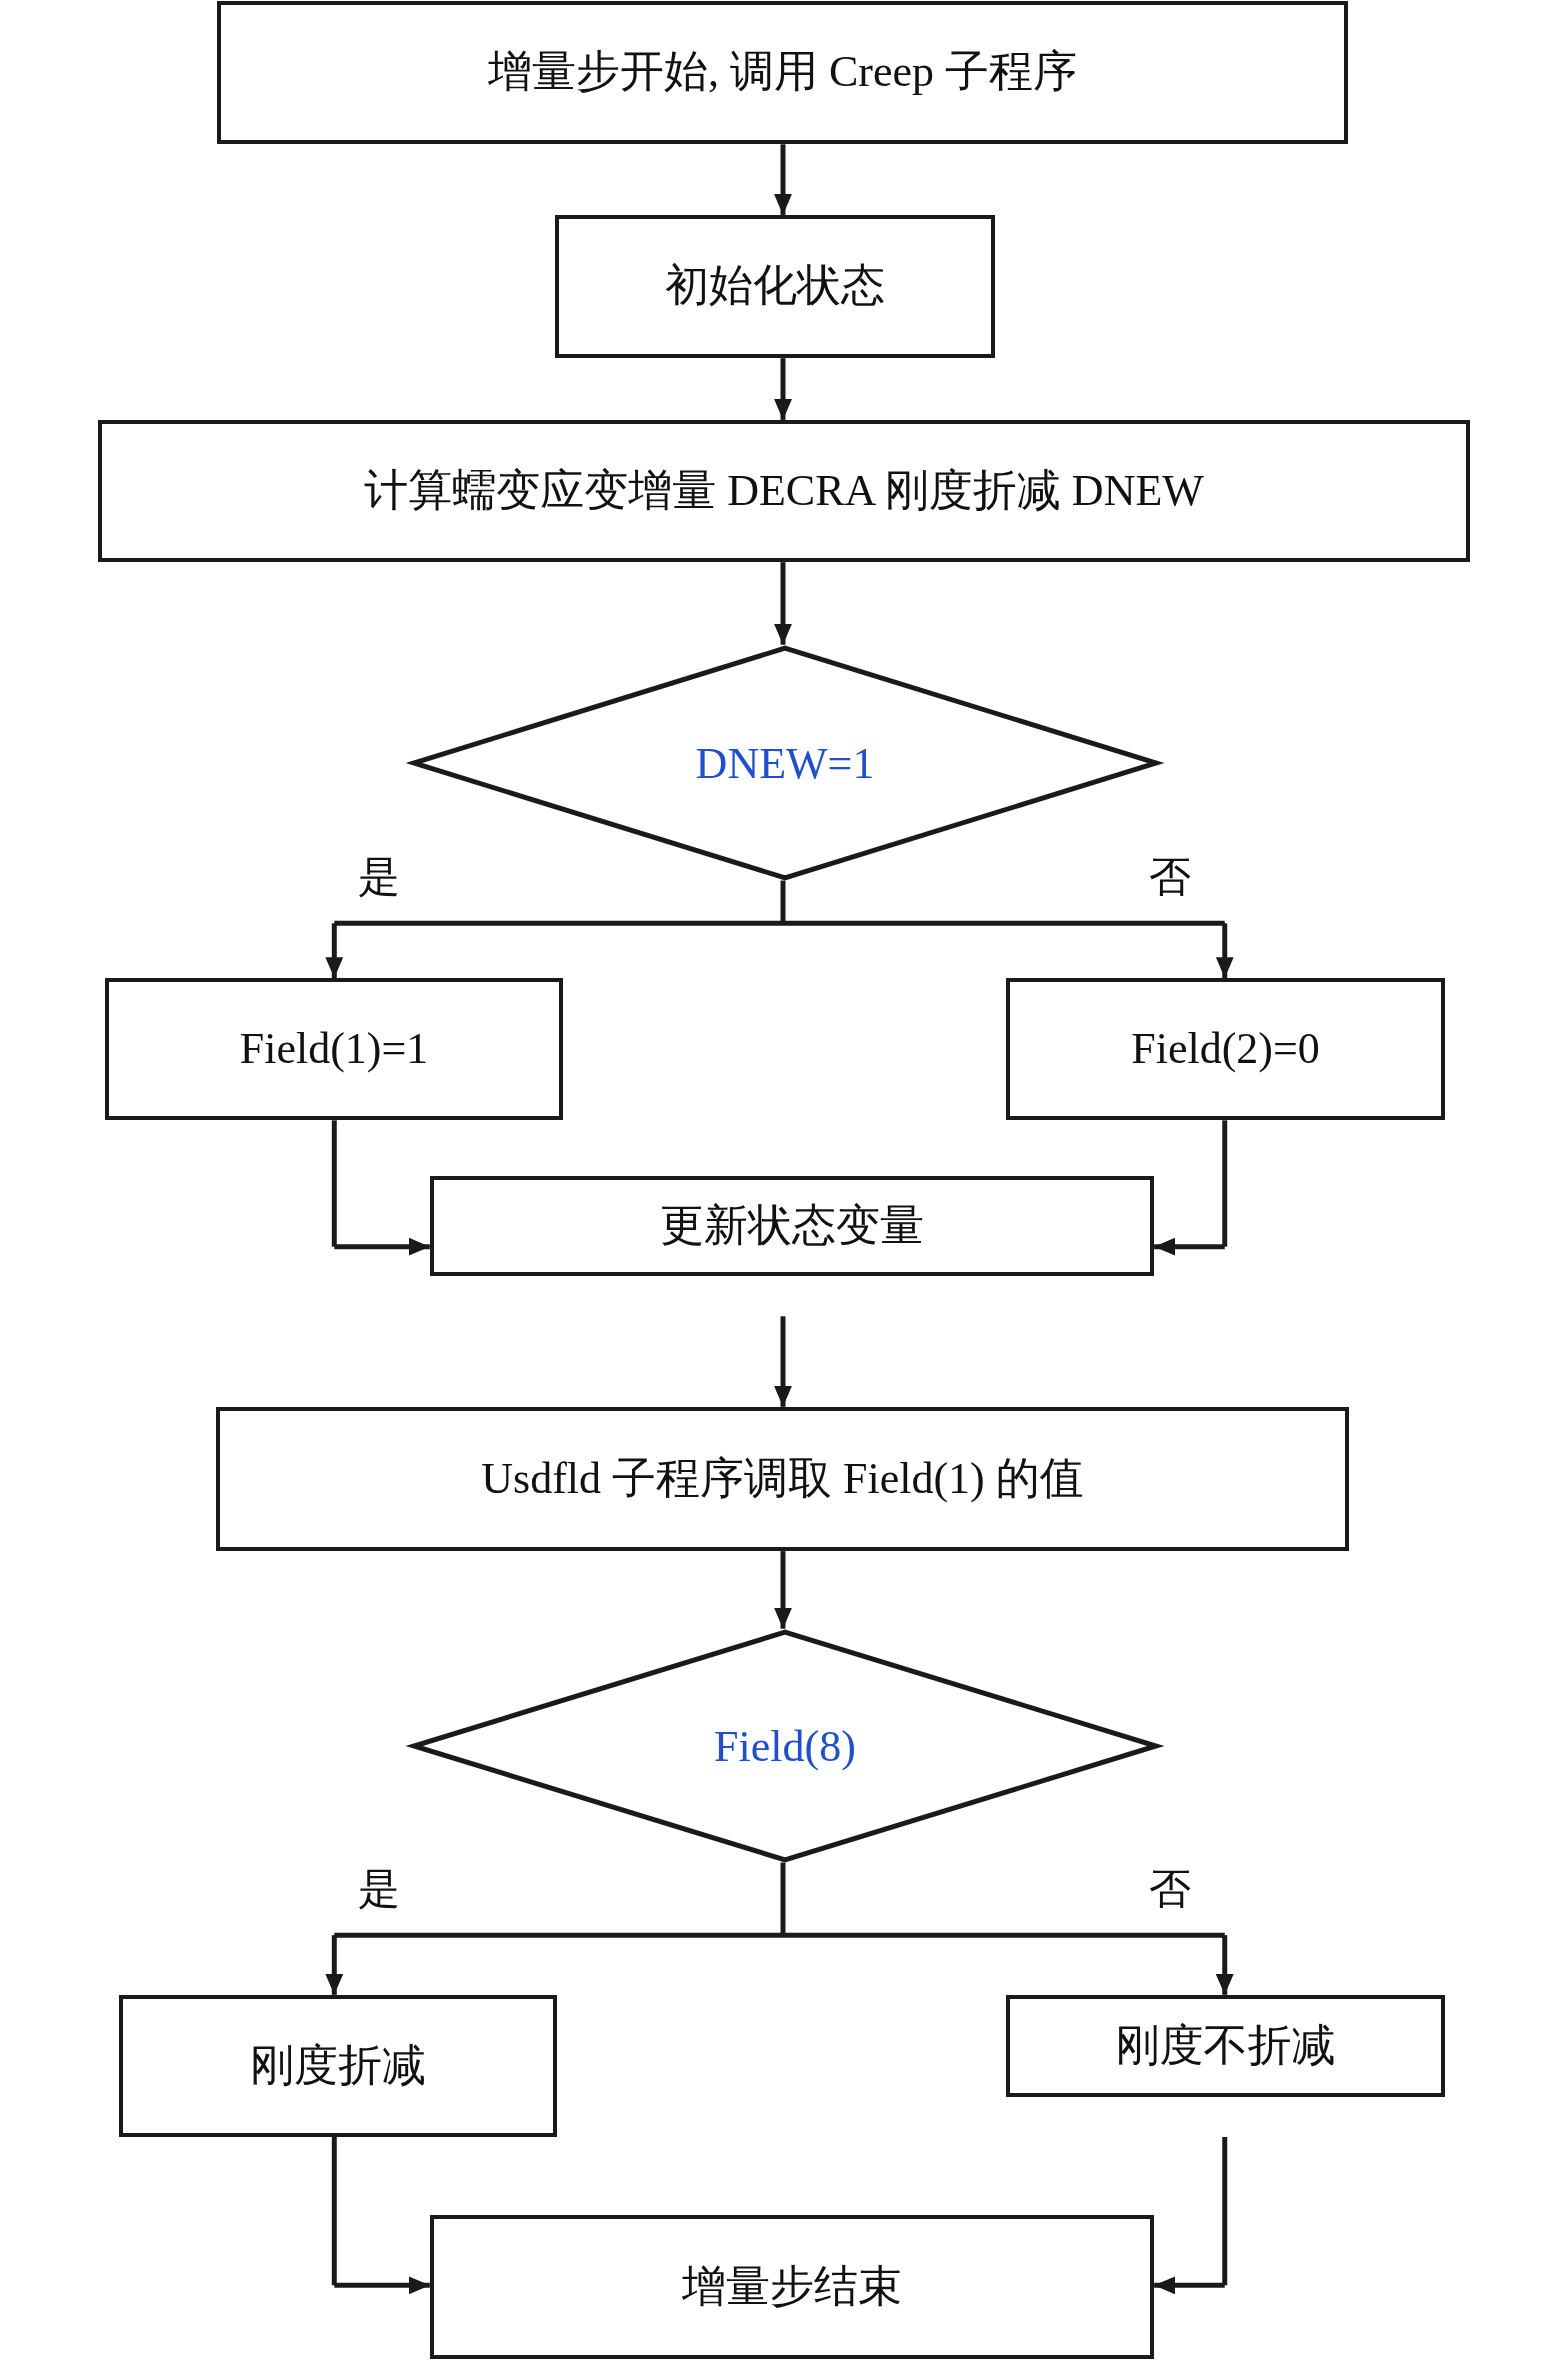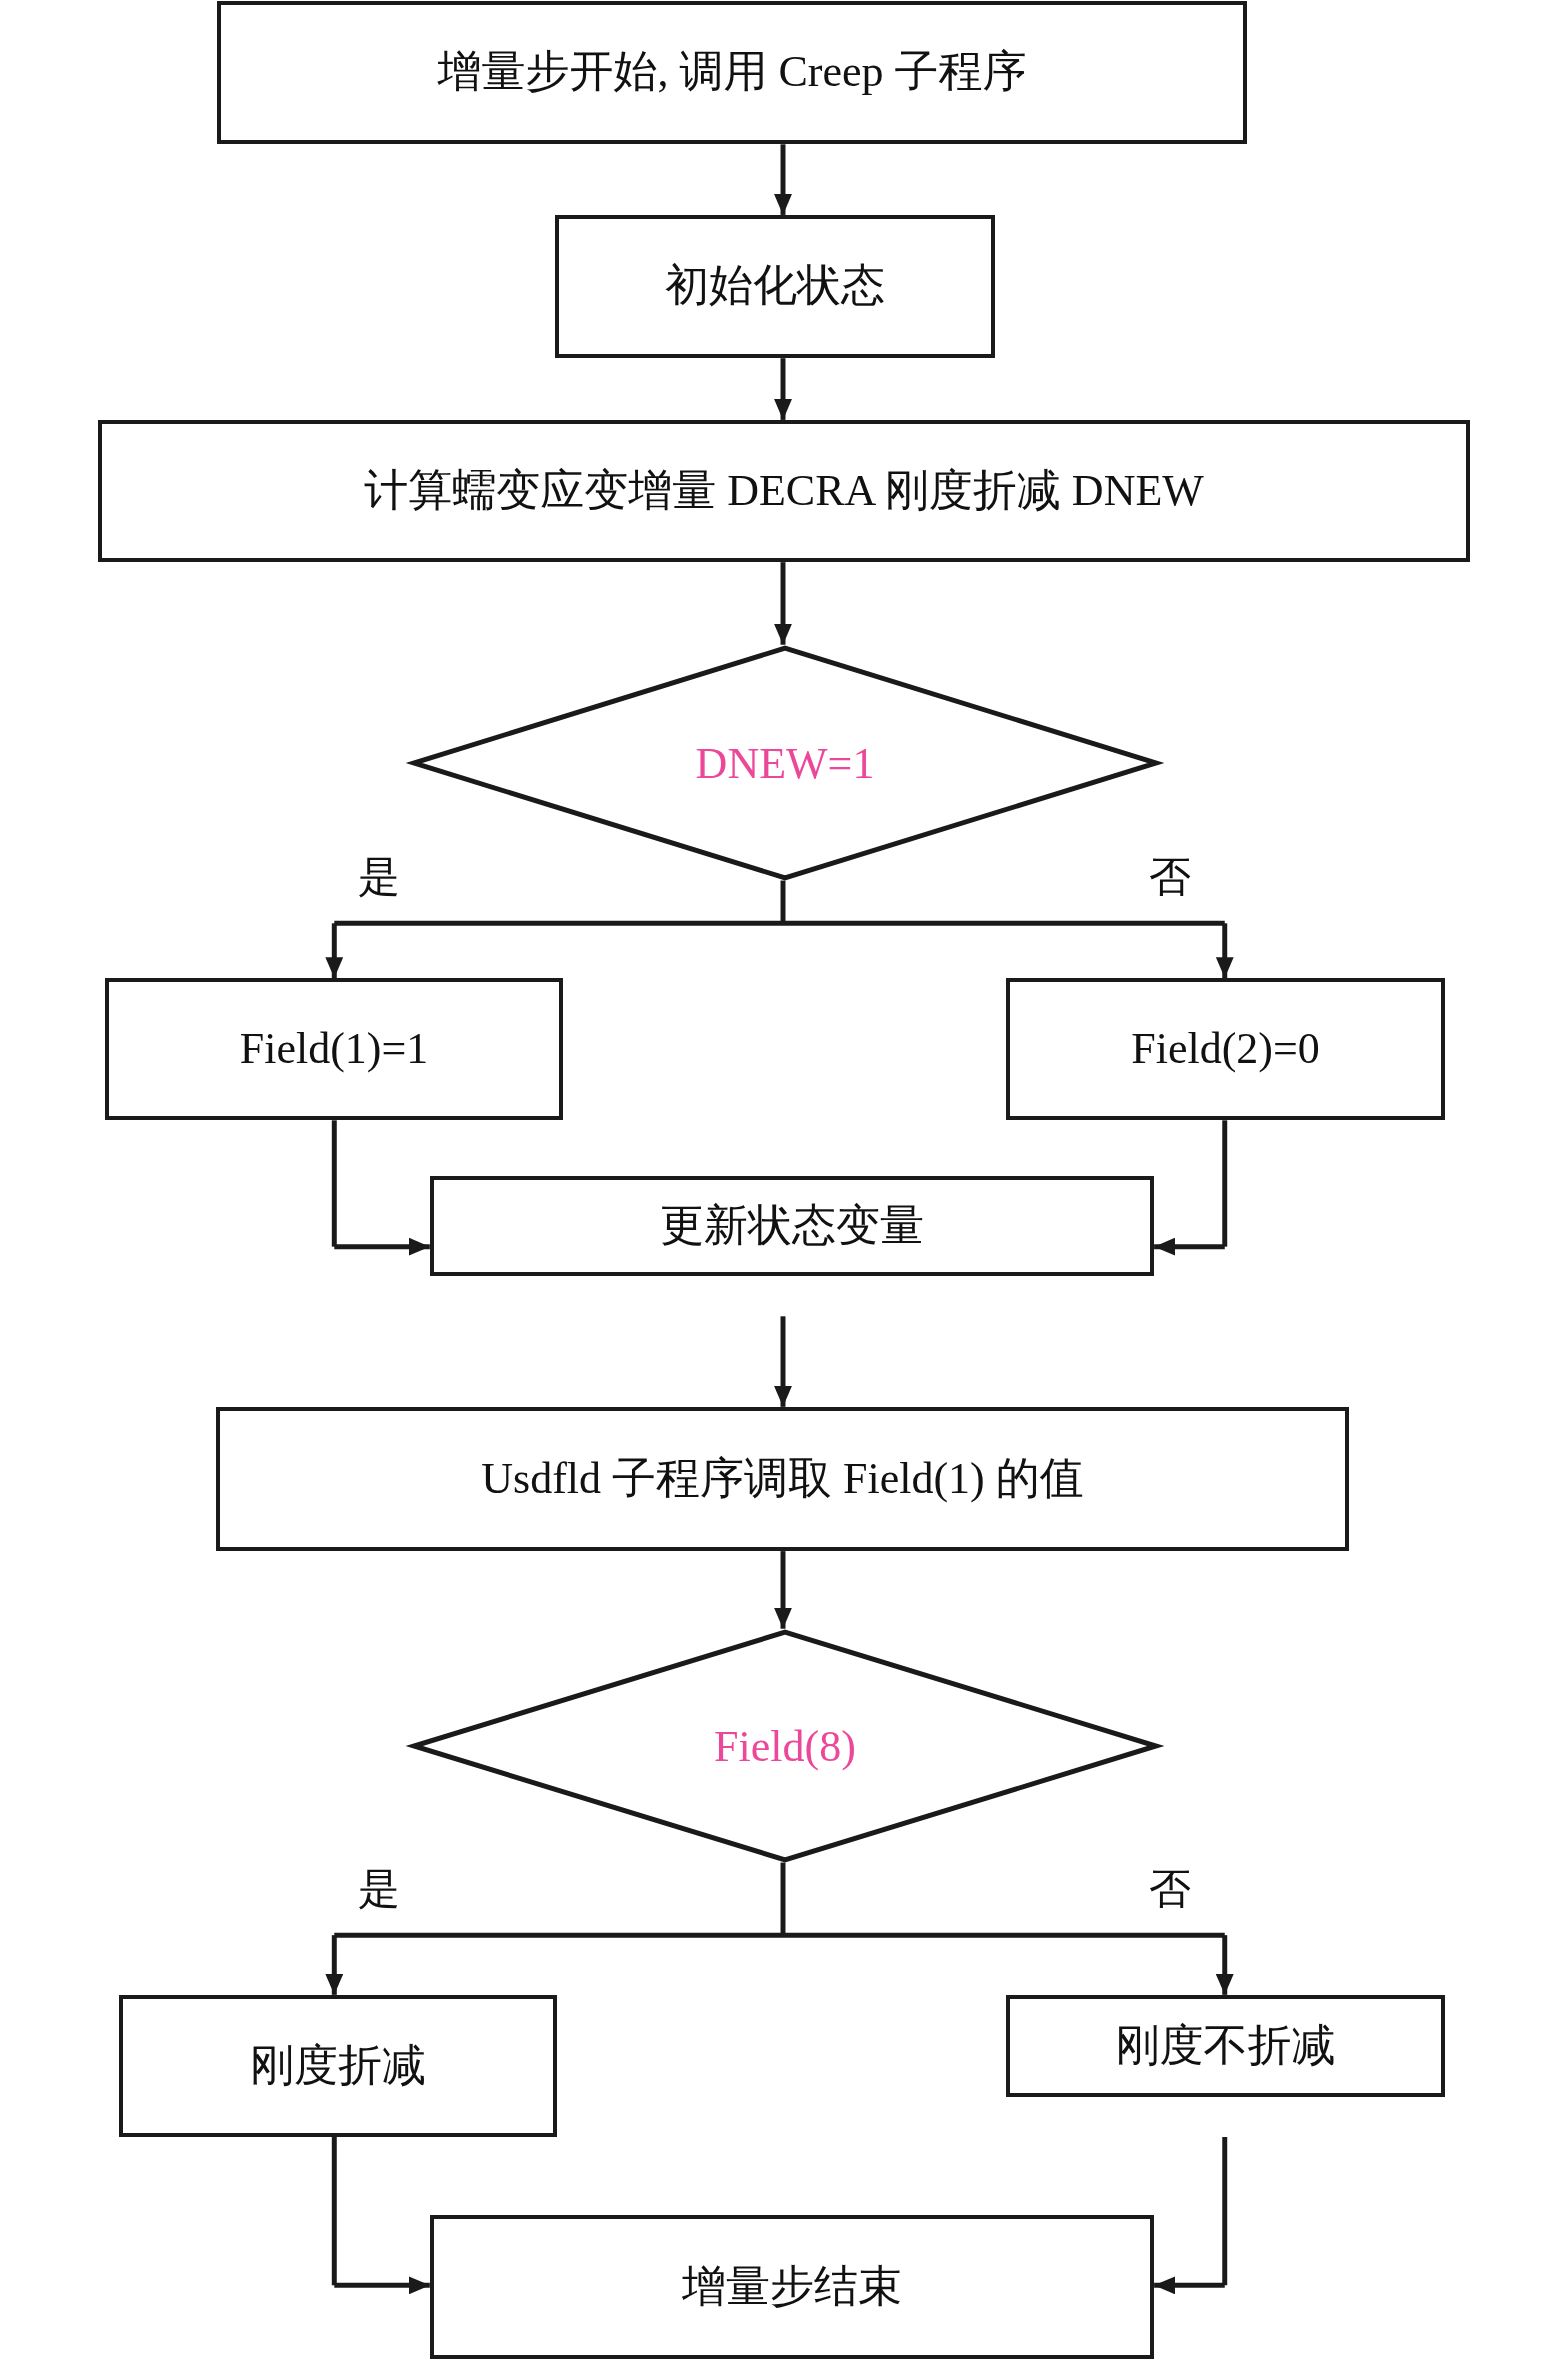--- a/index.html
+++ b/index.html
@@ -42,21 +42,21 @@
   }
   .diamond-label {
     position: absolute;
     left: 0;
     top: 0;
     width: 100%;
     height: 100%;
     display: flex;
     align-items: center;
     justify-content: center;
-    color: #ec4899;
+    color: #1d4ed8;
     white-space: nowrap;
   }
   .edge-label {
     position: absolute;
     color: #111111;
     white-space: nowrap;
     line-height: 1;
   }
   #wires {
     position: absolute;
@@ -118,21 +118,21 @@
       <line x1="1231" y1="1945" x2="1231" y2="2005" marker-end="url(#ah-down)"></line>
 
       <line x1="336" y1="2148" x2="336" y2="2297"></line>
       <line x1="336" y1="2297" x2="432" y2="2297" marker-end="url(#ah-right)"></line>
 
       <line x1="1231" y1="2148" x2="1231" y2="2297"></line>
       <line x1="1231" y1="2297" x2="1160" y2="2297" marker-end="url(#ah-left)"></line>
     </g>
   </svg>
 
-  <div class="node" style="left:217px; top:1px; width:1030px; height:143px;">
+  <div class="node" style="left:217px; top:1px; width:1131px; height:143px;">
     <span class="txt f44">增量步开始, 调用 Creep 子程序</span>
   </div>
 
   <div class="node" style="left:555px; top:215px; width:440px; height:143px;">
     <span class="txt f44">初始化状态</span>
   </div>
 
   <div class="node" style="left:98px; top:420px; width:1372px; height:142px;">
     <span class="txt f44">计算蠕变应变增量 DECRA 刚度折减 DNEW</span>
   </div>

